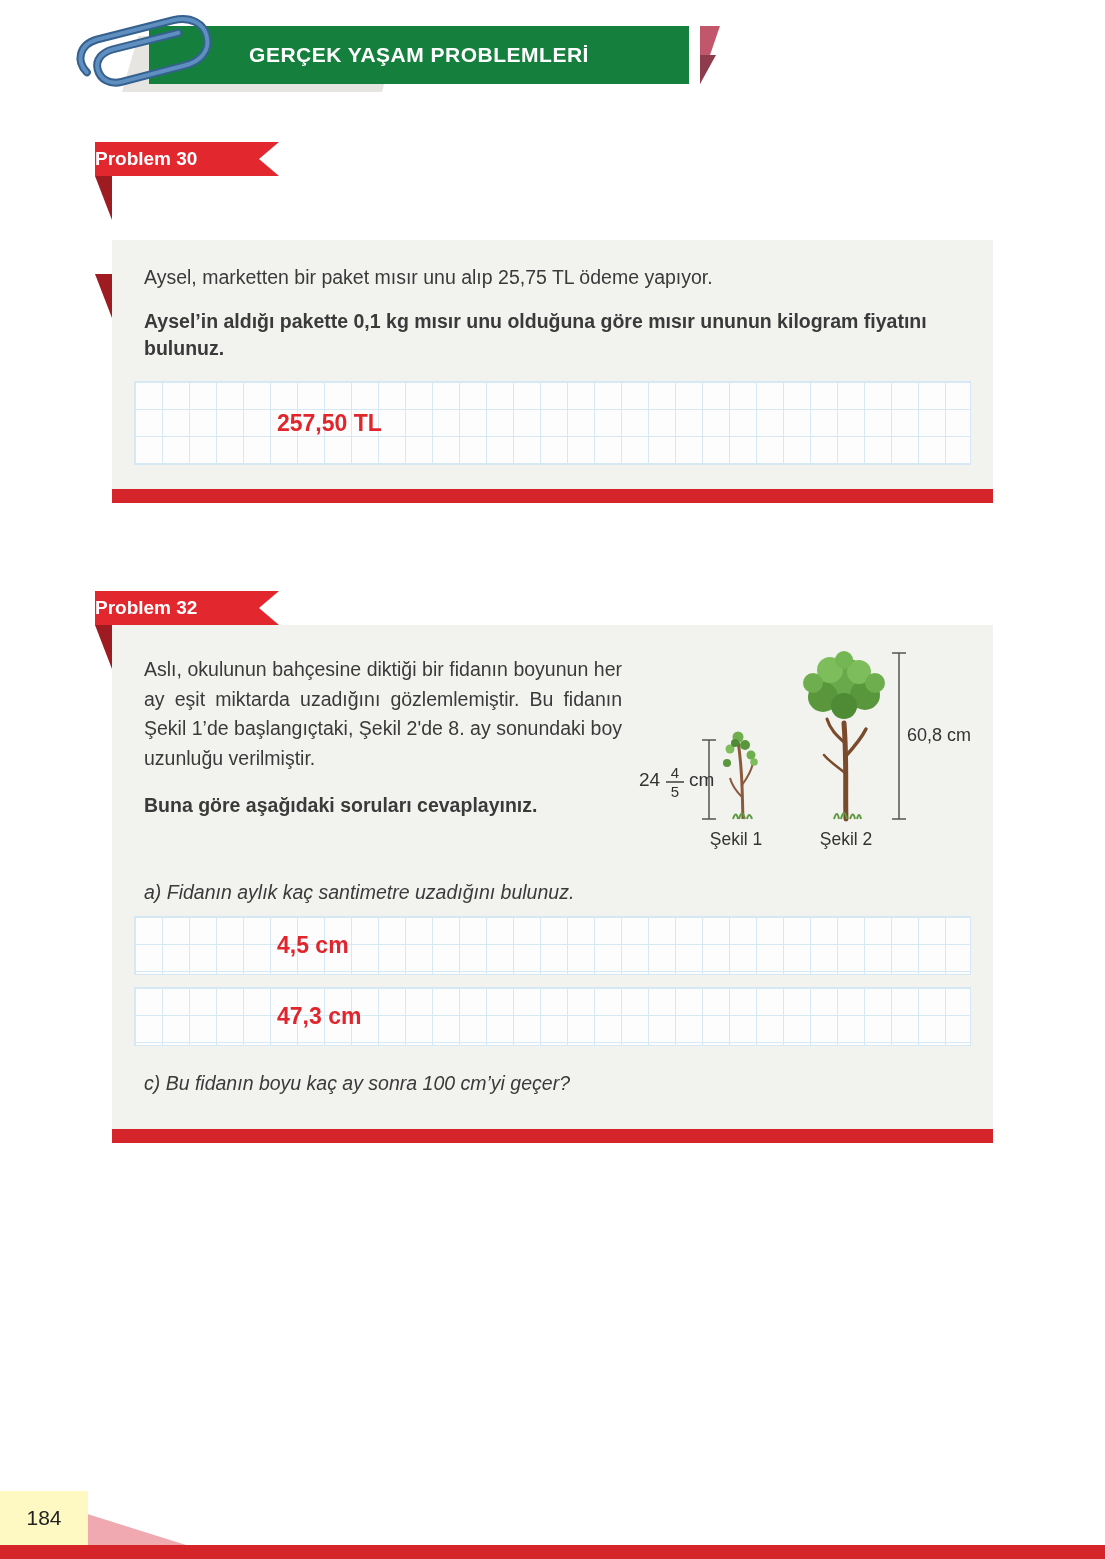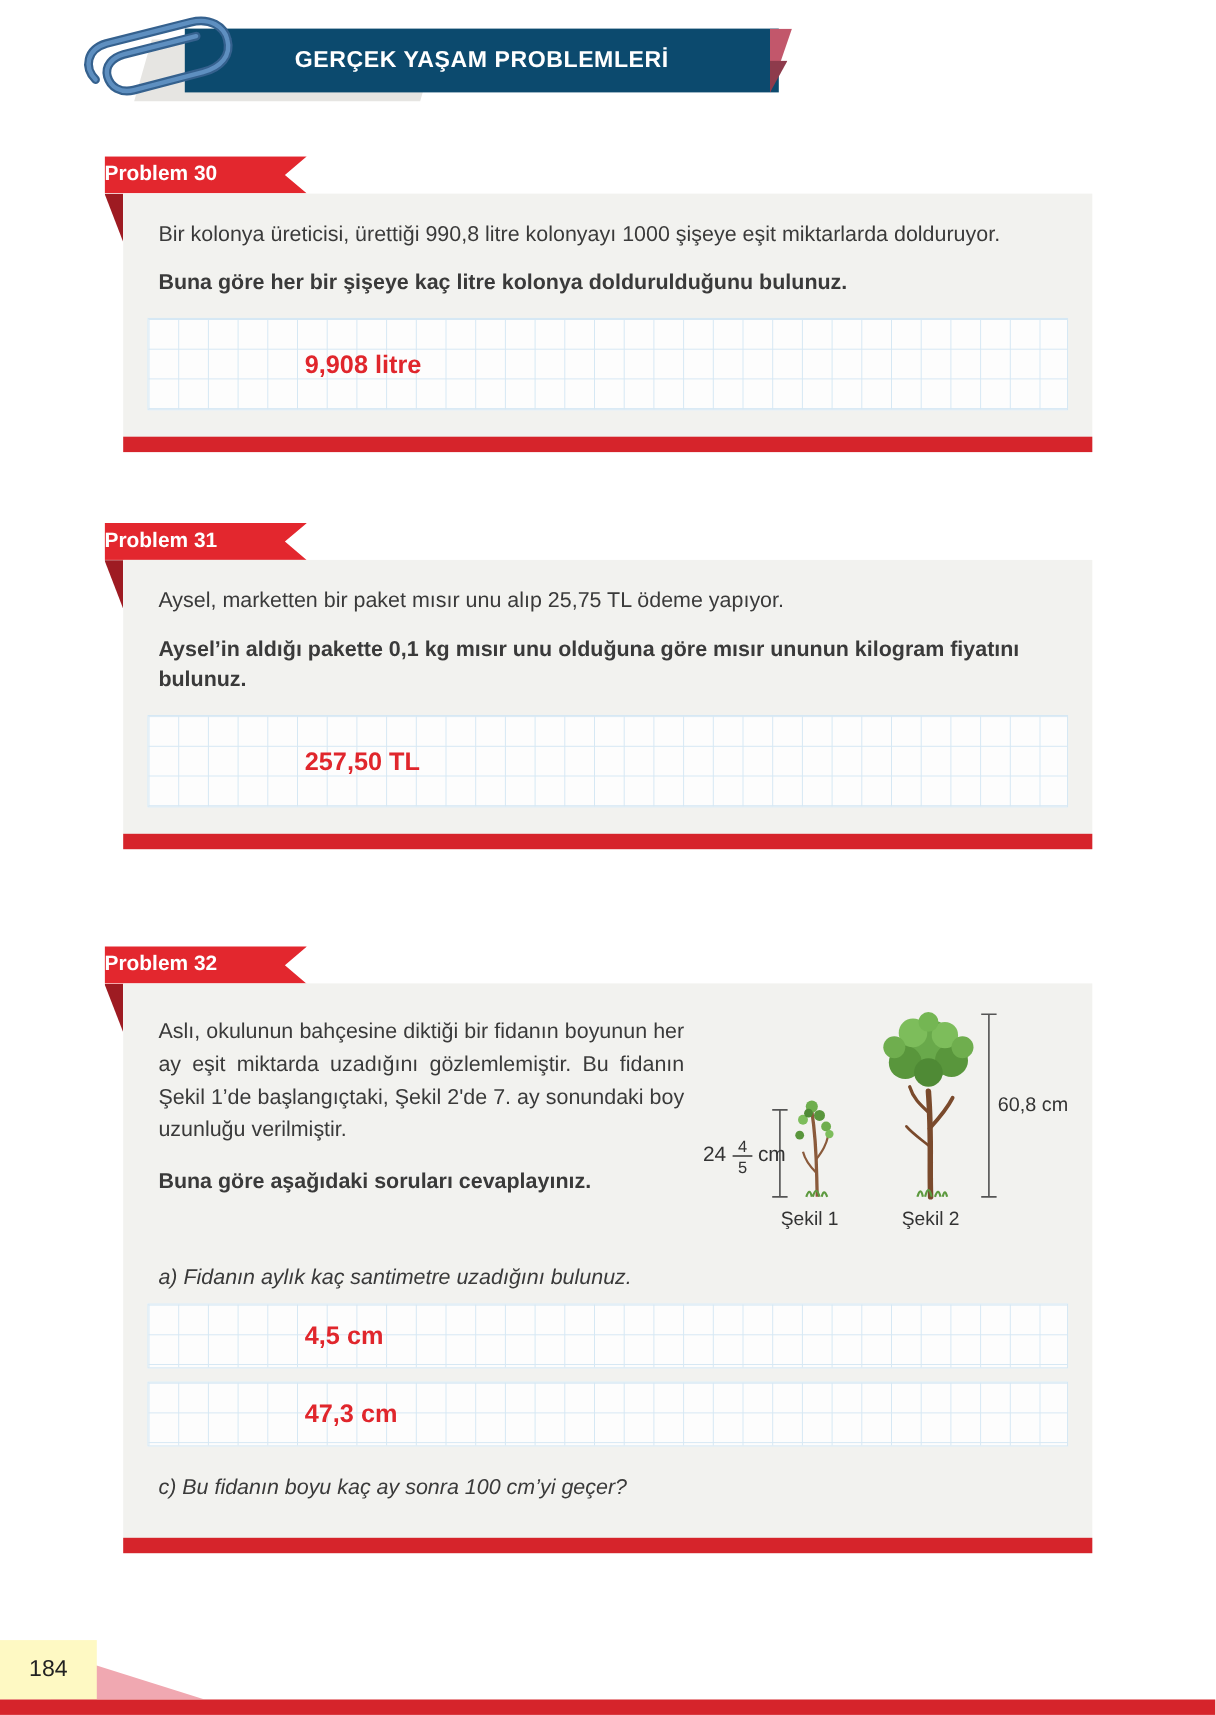--- a/index.html
+++ b/index.html
@@ -6,21 +6,21 @@
   body{
     width:1105px;height:1559px;position:relative;overflow:hidden;
     background:#ffffff;color:#3a3a3a;
     font-family:"Liberation Sans","DejaVu Sans",sans-serif;
   }
   svg{font-family:inherit;}
 
   
   .header{position:relative;height:104px;}
   .banner-shadow{position:absolute;left:130px;top:36px;width:260px;height:56px;background:#e6e5e2;transform:skewX(-16deg);}
-  .top-banner{position:absolute;left:168px;top:26px;width:540px;height:58px;background:#0c4a6e;display:flex;align-items:center;justify-content:center;}
+  .top-banner{position:absolute;left:149px;top:26px;width:540px;height:58px;background:#15803d;display:flex;align-items:center;justify-content:center;}
   .banner-title{color:#fff;font-size:21px;font-weight:bold;letter-spacing:.5px;}
   .banner-fold{position:absolute;left:700px;top:26px;width:20px;height:58px;background:#c2576b;clip-path:polygon(0 0,100% 0,0 100%);}
   .banner-fold-dark{position:absolute;left:700px;top:55px;width:16px;height:29px;background:#8e3b4c;clip-path:polygon(0 0,100% 0,0 100%);}
   .paperclip{position:absolute;left:66px;top:14px;transform:rotate(-4deg);}
 
   
   .problem{margin:0 112px;position:relative;}
   .sec-30{margin-top:38px;}
   .sec-31{margin-top:64px;}
   .sec-32{margin-top:88px;}
@@ -78,55 +78,44 @@
       <path d="M20 54 C10 42 14 26 32 22 L110 8 C128 5 140 14 142 26 C145 41 134 51 118 54 L54 66 C42 68 33 62 31 52 C29 42 37 35 47 33 L114 21" stroke="#5e8fc0" stroke-width="4"></path>
     </g>
   </svg>
 </div>
 
 <section class="problem sec-30">
   <div class="plabel">
     <span>Problem 30</span>
   </div>
   <div class="pfold"></div>
-  <div class="pbox">
-    <p class="ptext">Bir kolonya üreticisi, ürettiği 990,8 litre kolonyayı 1000 şişeye eşit miktarlarda dolduruyor.</p>
-    <p class="ptext pbold">Buna göre her bir şişeye kaç litre kolonya doldurulduğunu bulunuz.</p>
-    <div class="agrid g3 mt18">
-      <span class="answer">9,908 litre</span>
-    </div>
-    <div class="red-bar"></div>
-  </div>
 </section>
 
 <section class="problem sec-31">
-  <div class="plabel">
-    <span>Problem 31</span>
-  </div>
   <div class="pfold"></div>
   <div class="pbox">
     <p class="ptext">Aysel, marketten bir paket mısır unu alıp 25,75 TL ödeme yapıyor.</p>
     <p class="ptext pbold">Aysel’in aldığı pakette 0,1 kg mısır unu olduğuna göre mısır ununun kilogram fiyatını bulunuz.</p>
     <div class="agrid g3 mt18">
       <span class="answer">257,50 TL</span>
     </div>
     <div class="red-bar"></div>
   </div>
 </section>
 
 <section class="problem sec-32">
   <div class="plabel">
     <span>Problem 32</span>
   </div>
   <div class="pfold"></div>
   <div class="pbox">
 
     <div class="p32-top">
       <div class="p32-left">
-        <p class="intro">Aslı, okulunun bahçesine diktiği bir fidanın boyunun her ay eşit miktarda uzadığını gözlemlemiştir. Bu fidanın Şekil 1’de başlangıçtaki, Şekil 2'de 7. ay sonundaki boy uzunluğu verilmiştir.</p>
+        <p class="intro">Aslı, okulunun bahçesine diktiği bir fidanın boyunun her ay eşit miktarda uzadığını gözlemlemiştir. Bu fidanın Şekil 1’de başlangıçtaki, Şekil 2'de 8. ay sonundaki boy uzunluğu verilmiştir.</p>
         <p class="p32-bold">Buna göre aşağıdaki soruları cevaplayınız.</p>
       </div>
 
       <div class="p32-fig">
         <svg width="340" height="212" viewBox="0 0 340 212">
 
           <g stroke="#555" stroke-width="1.5">
             <line x1="78" y1="95" x2="78" y2="174"></line>
             <line x1="71" y1="95" x2="85" y2="95"></line>
             <line x1="71" y1="174" x2="85" y2="174"></line>

